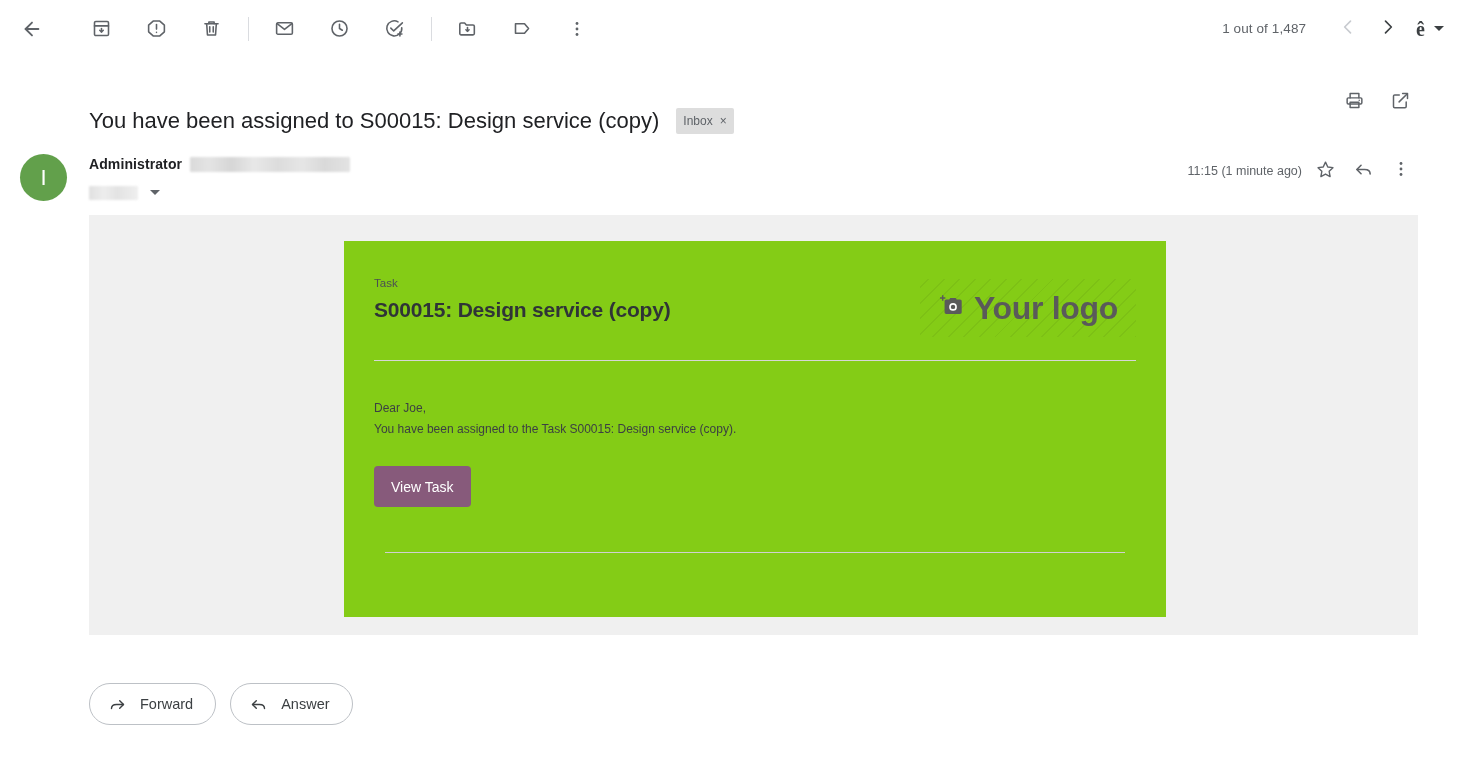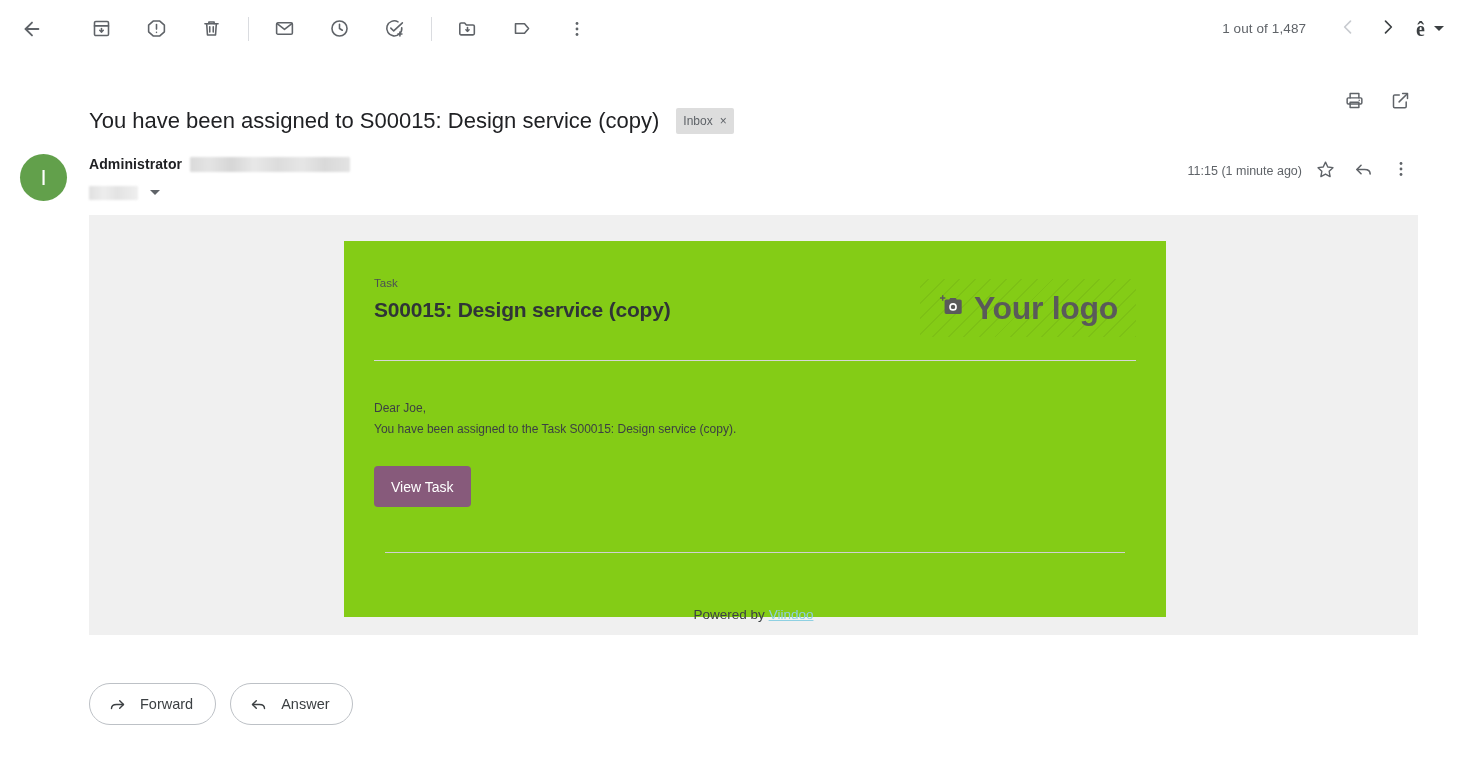--- a/index.html
+++ b/index.html
@@ -413,23 +413,20 @@
           <span class="l2">Dear Joe,</span>
           <span class="l2">You have been assigned to the Task S00015: Design service (copy).</span>
         </div>
 
         <button class="view-task-btn">View Task</button>
 
         <div class="footer-rule"></div>
       </div>
     </div>
 
-    <div class="powered">
-      <span>Powered by </span><a href="#">Viindoo</a>
-    </div>
   </div>
 
   <div class="reply-row">
     <button class="pill">
       <span>
         <svg width="19" height="19" viewBox="0 0 24 24" fill="none" stroke="#3c4043" stroke-width="1.8" stroke-linecap="round" stroke-linejoin="round">
             <path d="M14.8 7.2L19.6 12l-4.8 4.8"></path>
             <path d="M19.3 12h-8.6c-3.6 0-6.3 1.6-6.3 5.2"></path>
           </svg>
       </span>

